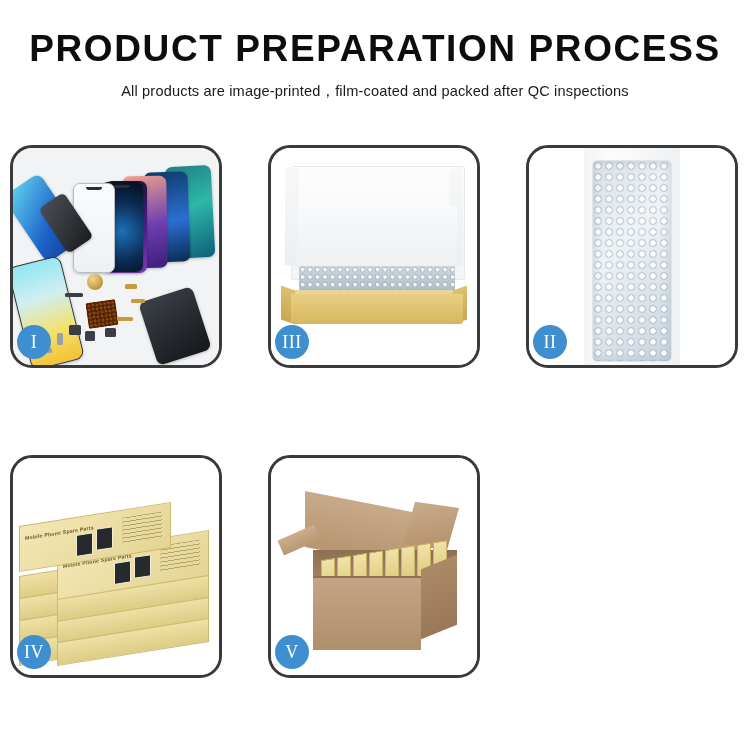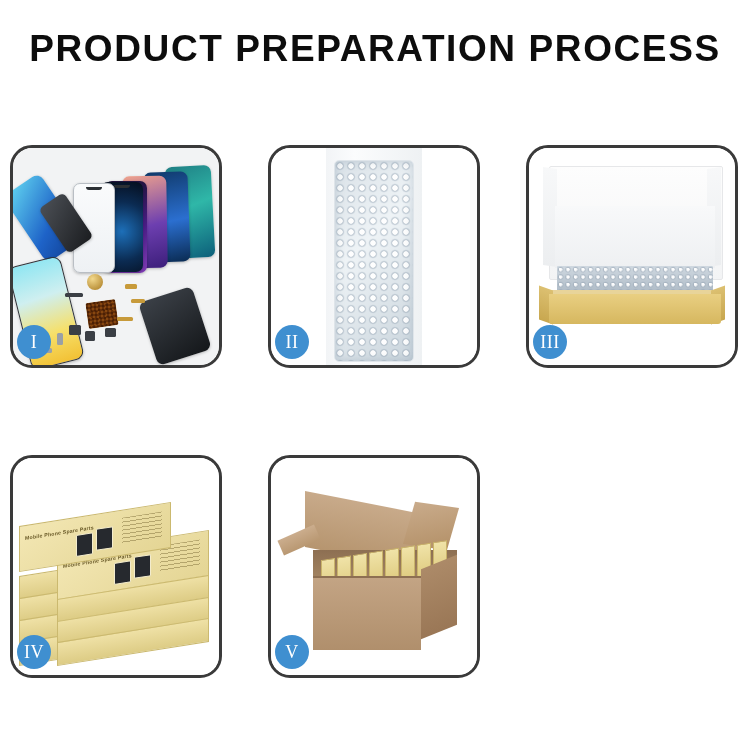--- a/index.html
+++ b/index.html
@@ -244,20 +244,21 @@
   .sc-tab2 { position: absolute; left: 40px; top: 158px; width: 13px; height: 16px; background: #9c7c5b; }
   .sc-seam { position: absolute; left: 72px; top: 88px; width: 1.6px; height: 96px; background: rgba(120,96,70,0.5); }
 </style>
 </head>
 <body>
 
 <div class="page">
 
   <div class="header">
     <h1 class="main-title">PRODUCT PREPARATION PROCESS</h1>
+    <p class="sub-title">All products are image-printed，film-coated and packed after QC inspections</p>
   </div>
 
   <div class="grid">
 
     <div class="row">
 
       <div class="panel">
         <div class="panel-inner">
           <div class="scene-parts">
             <div class="ph ph-fan5"></div>
@@ -285,45 +286,45 @@
             <div class="part" style="left:92px;bottom:28px;width:11px;height:9px;"></div>
             <div class="part gold" style="left:104px;bottom:44px;width:16px;height:4px;"></div>
             <div class="part silver" style="left:30px;bottom:12px;width:9px;height:5px;"></div>
           </div>
         </div>
         <div class="badge">I</div>
       </div>
 
       <div class="panel">
         <div class="panel-inner">
-          <div class="scene-bubble">
-            <div class="bubble-sheet"></div>
-            <div class="bubble-body"></div>
-          </div>
-        </div>
-        <div class="badge">II</div>
-      </div>
-
-      <div class="panel">
-        <div class="panel-inner">
           <div class="scene-boxopen">
             <div class="bo-lid"></div>
             <div class="bo-lid-flapL"></div>
             <div class="bo-lid-flapR"></div>
             <div class="bo-foam"></div>
             <div class="bo-bubbles"></div>
             <div class="bo-rim"></div>
             <div class="bo-sideL"></div>
             <div class="bo-sideR"></div>
             <div class="bo-front"></div>
           </div>
         </div>
         <div class="badge">III</div>
       </div>
 
+      <div class="panel">
+        <div class="panel-inner">
+          <div class="scene-bubble">
+            <div class="bubble-sheet"></div>
+            <div class="bubble-body"></div>
+          </div>
+        </div>
+        <div class="badge">II</div>
+      </div>
+
     </div>
 
     <div class="row">
 
       <div class="panel">
         <div class="panel-inner">
           <div class="scene-stack">
             <div class="sb" style="left:6px;  top:106px;"></div>
             <div class="sb" style="left:6px;  top:128px;"></div>
             <div class="sb" style="left:6px;  top:150px;"></div>

